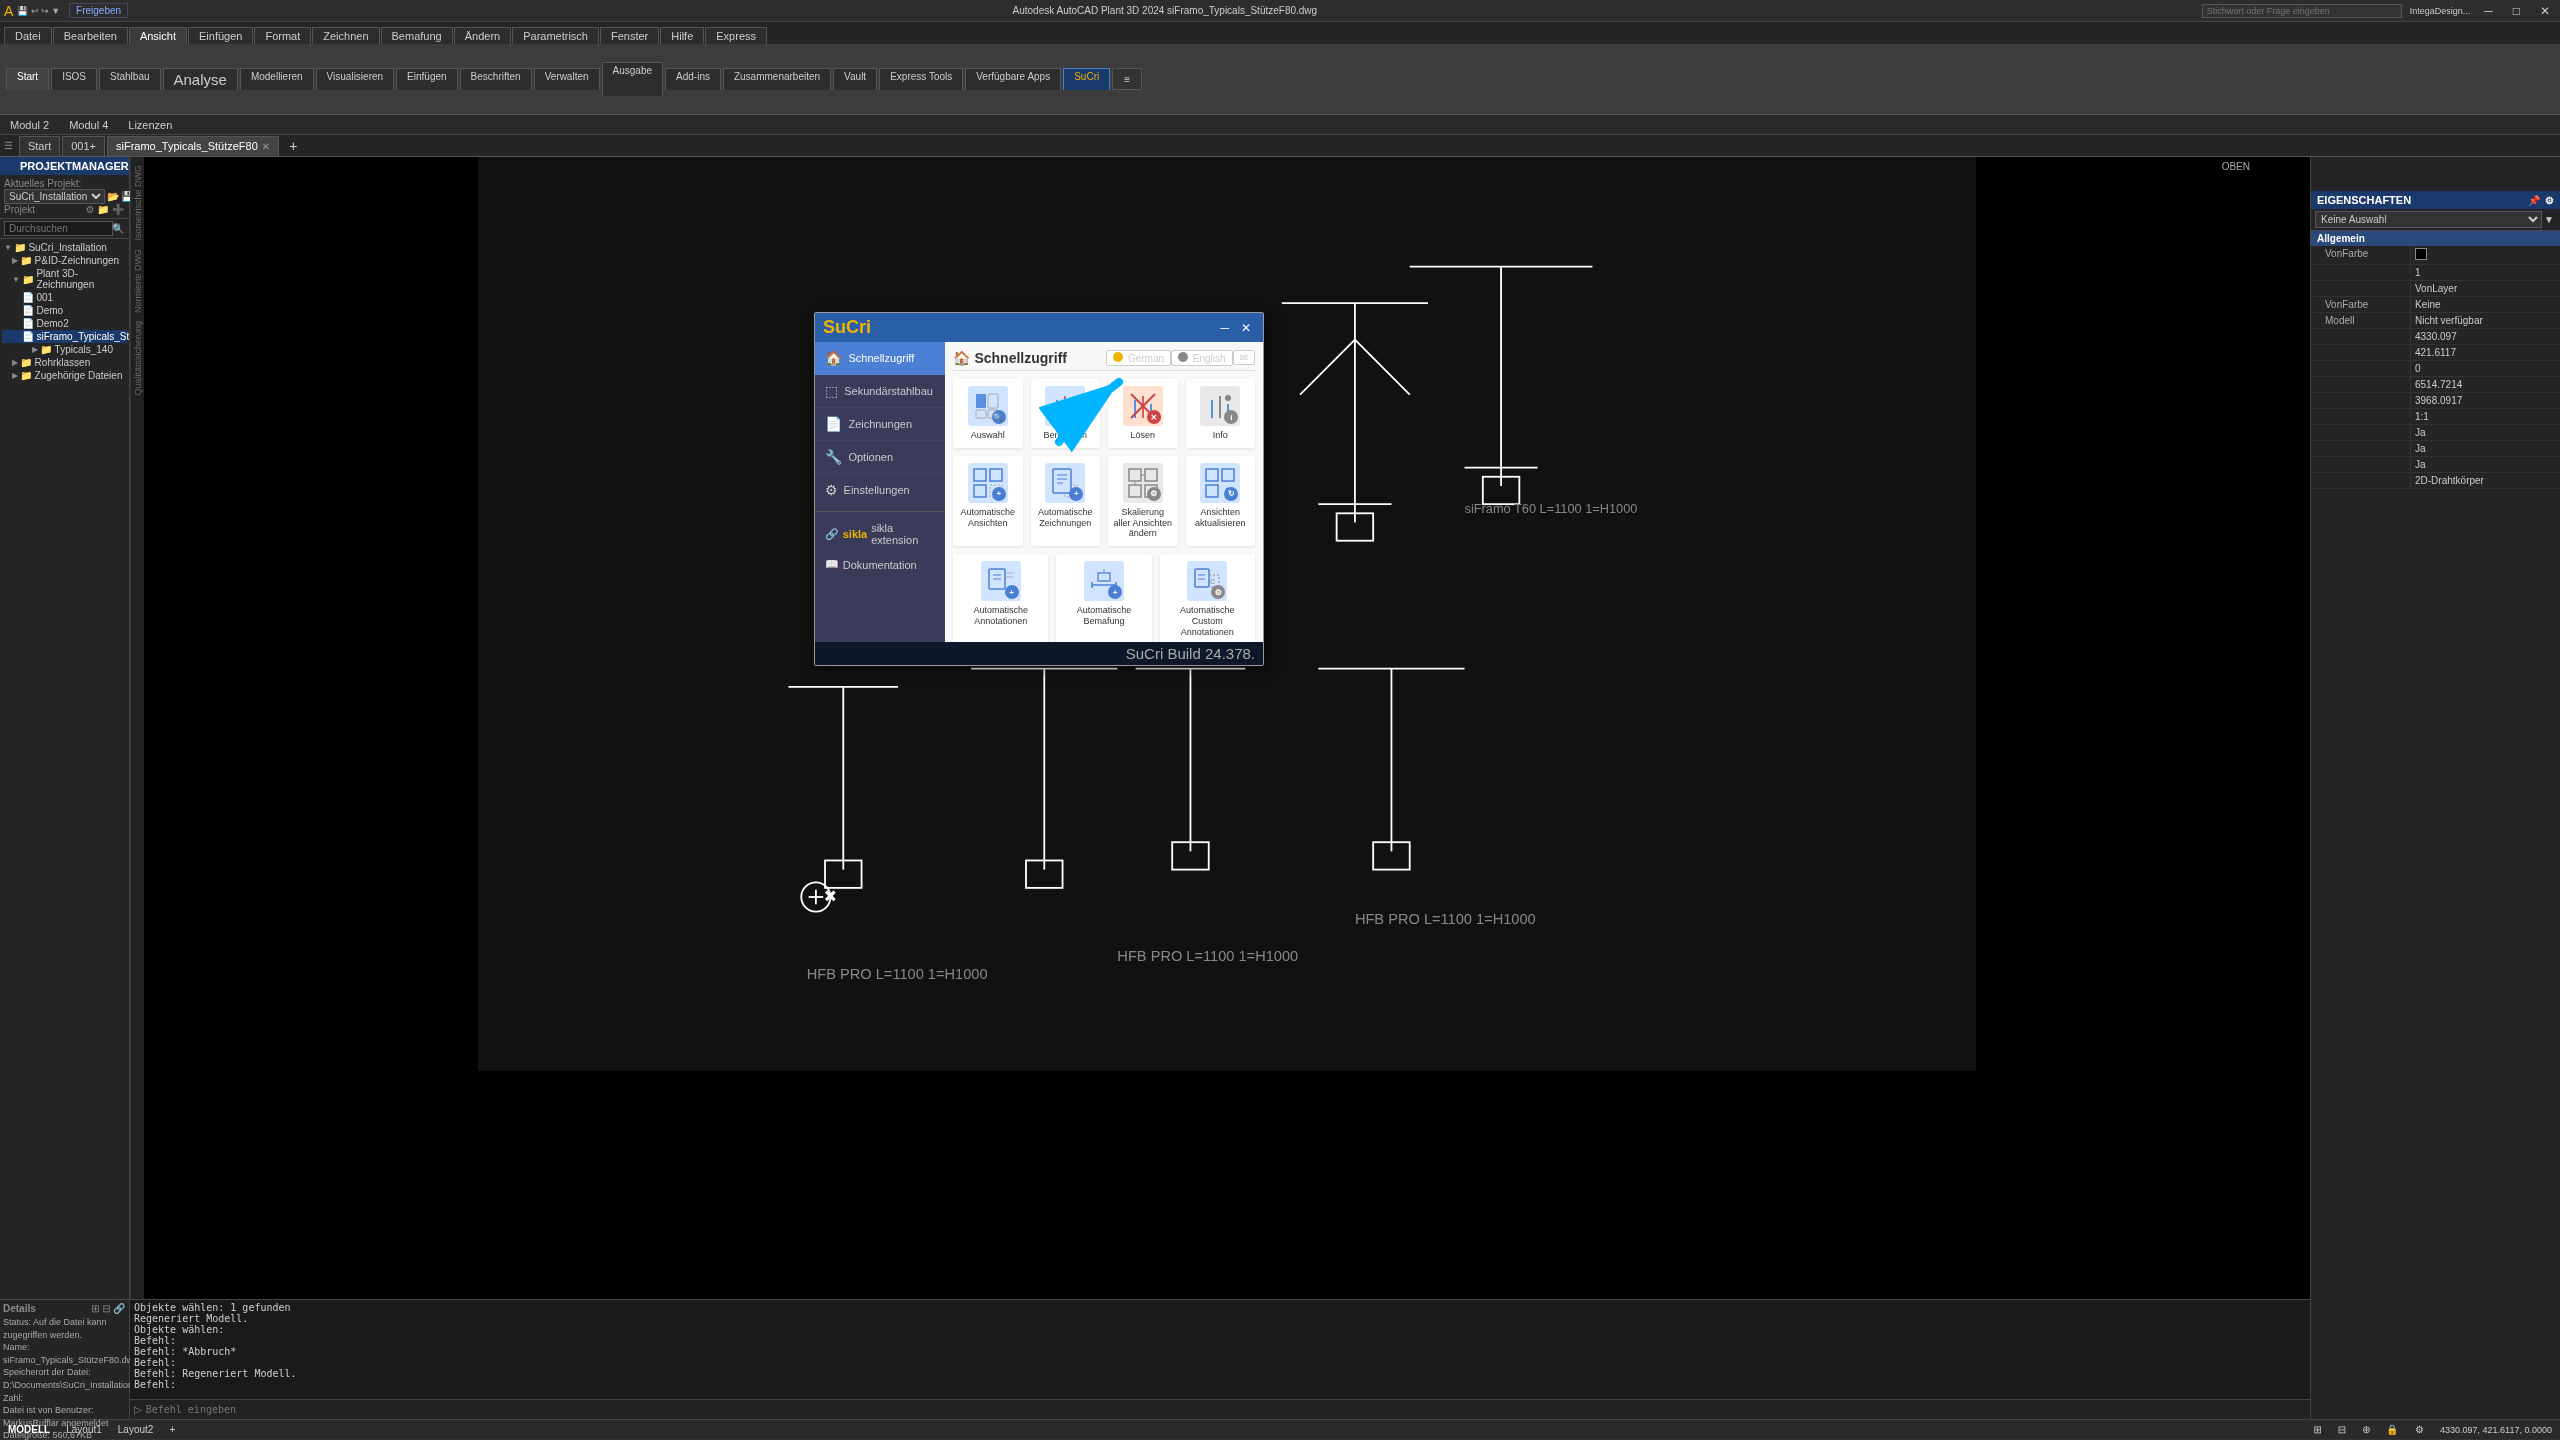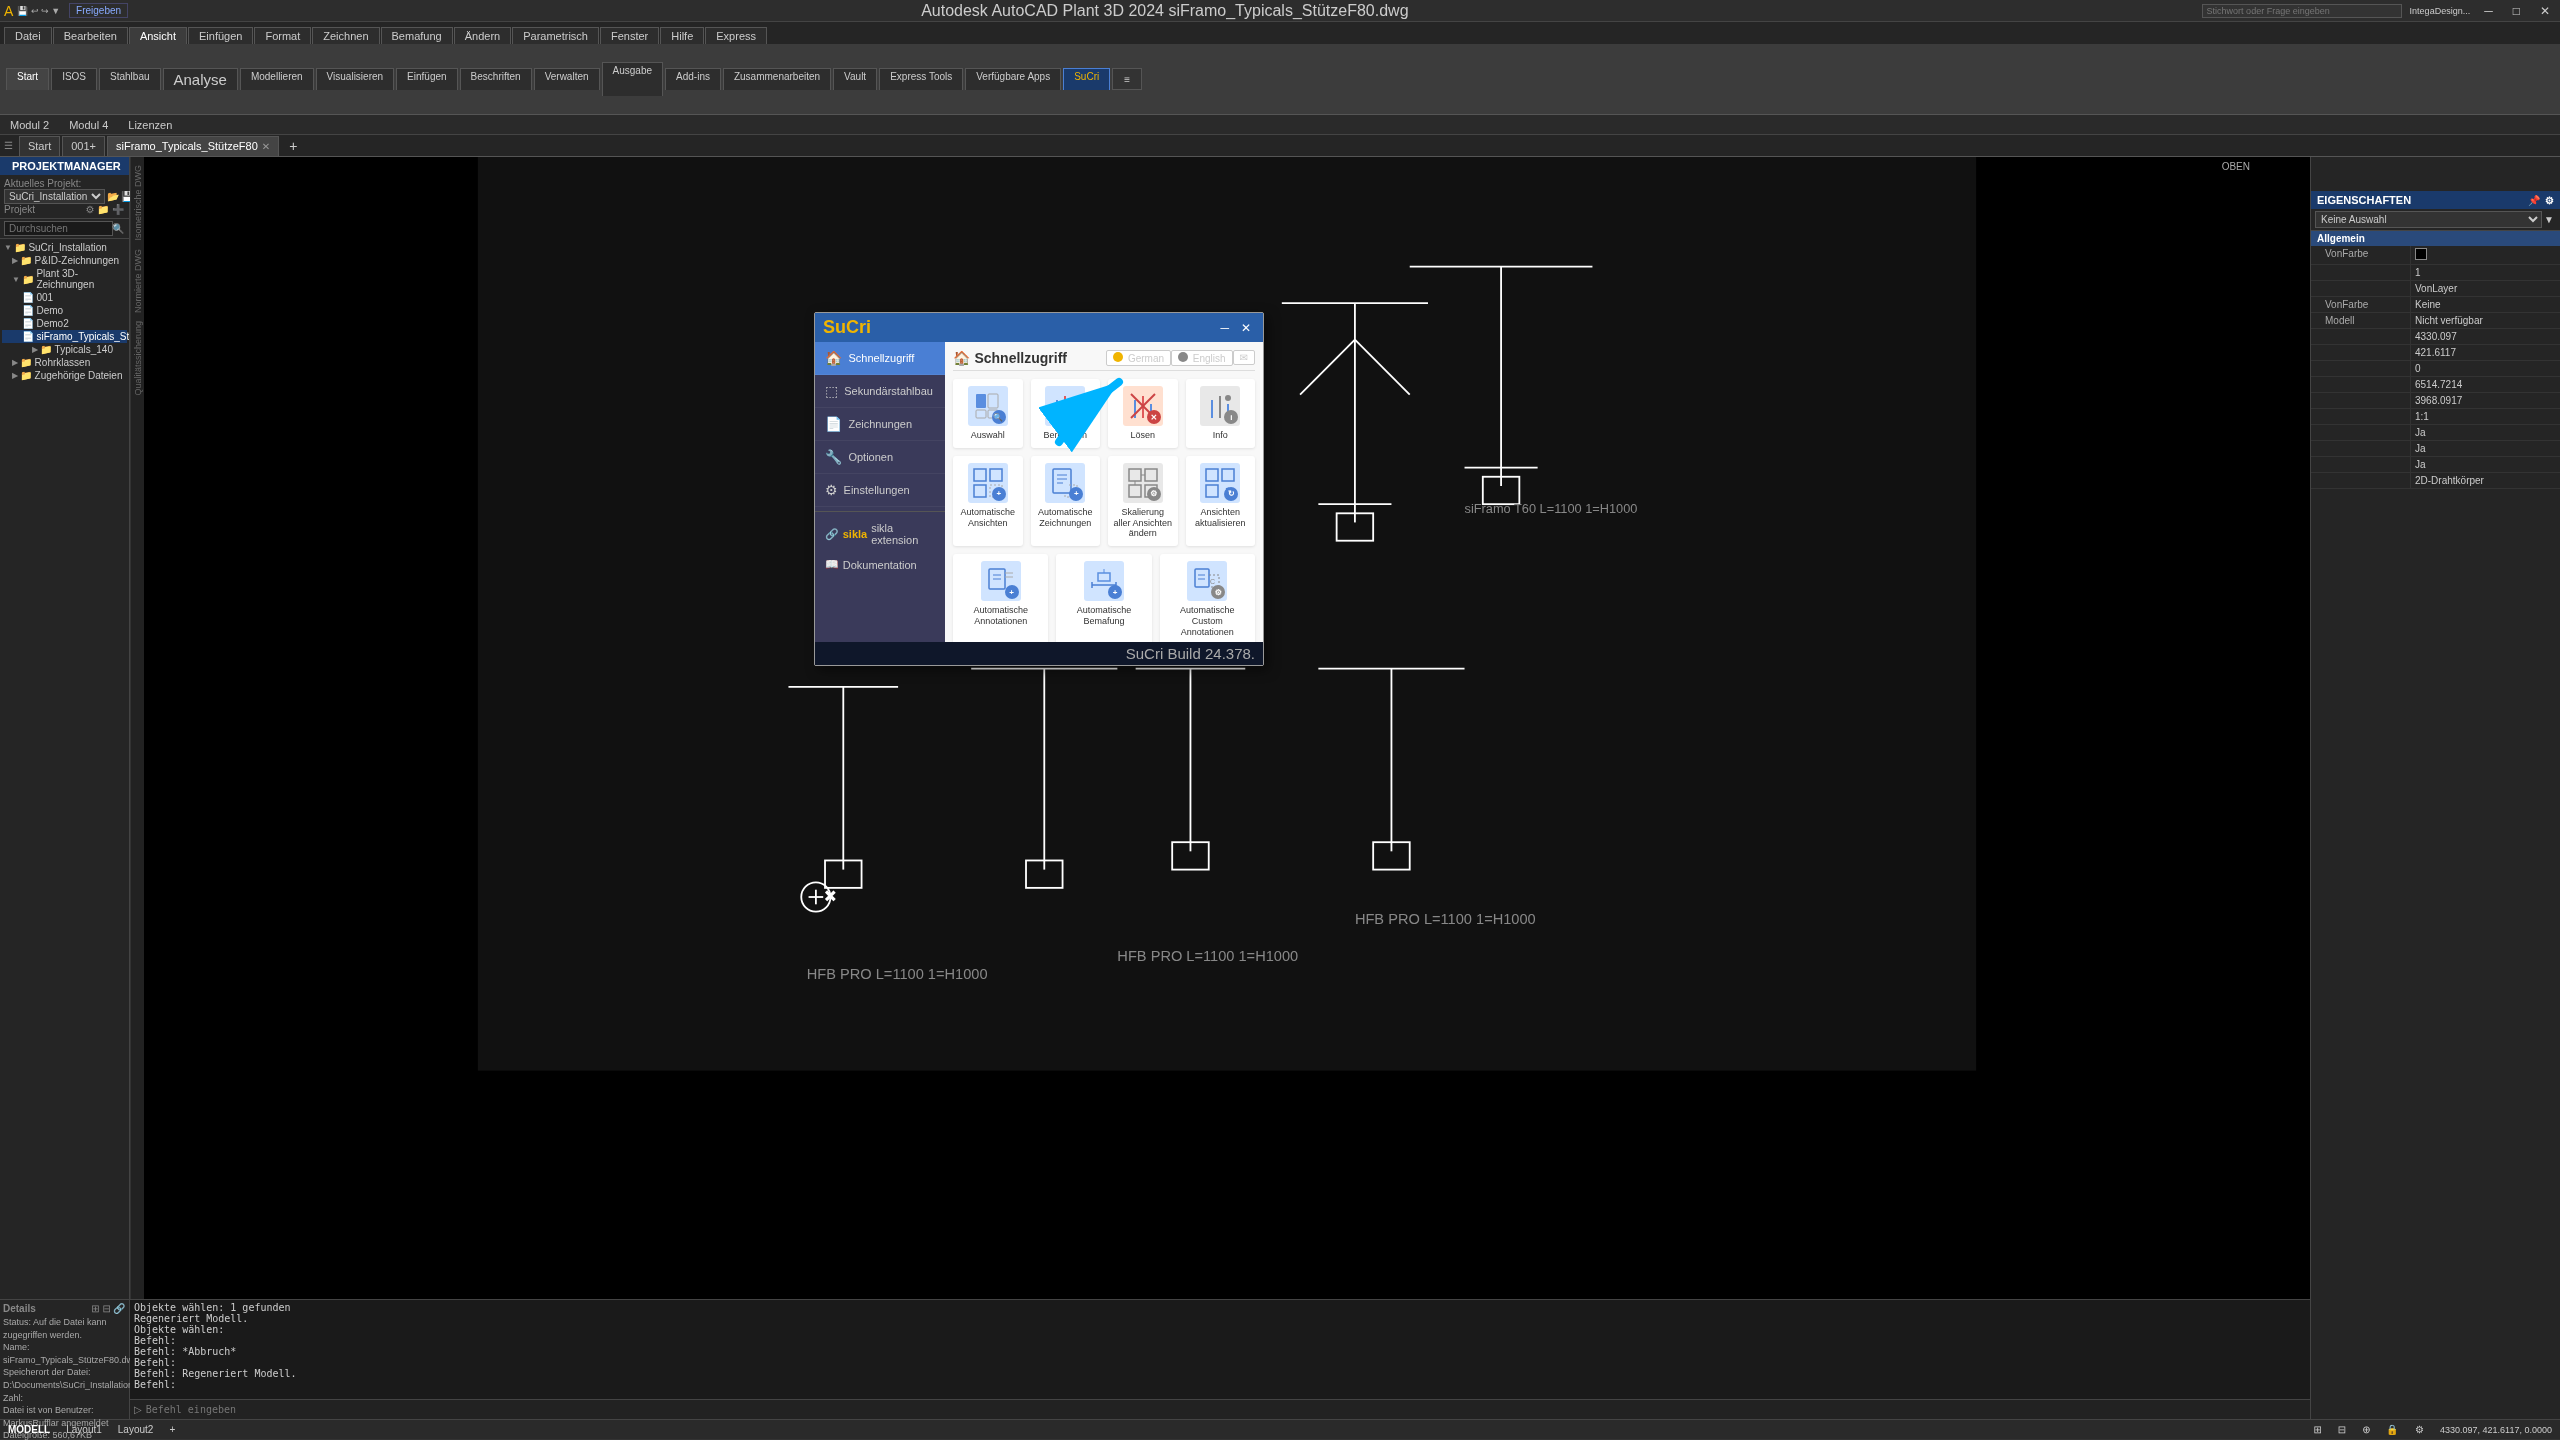--- a/index.html
+++ b/index.html
@@ -9,21 +9,21 @@
     #titlebar {
       height: 22px;
       background: #2d2d2d;
       display: flex;
       align-items: center;
       justify-content: space-between;
       padding: 0 4px;
       border-bottom: 1px solid #444;
     }
     #titlebar .title-left { display: flex; align-items: center; gap: 4px; }
-    #titlebar .title-center { font-size: 16px; color: #ccc; }
+    #titlebar .title-center { font-size: 10px; color: #ccc; }
     #titlebar .title-right { display: flex; gap: 8px; align-items: center; }
     #titlebar .win-btn { font-size: 12px; cursor: pointer; color: #ccc; padding: 0 6px; }
 
     
     #ribbon {
       background: #2d2d2d;
       border-bottom: 1px solid #555;
     }
     #ribbon-tabs {
       height: 22px;
@@ -105,21 +105,21 @@
     #left-panel {
       width: 130px;
       background: #252525;
       border-right: 1px solid #444;
       display: flex;
       flex-direction: column;
     }
     #proj-manager-header {
       background: #1a3a6b;
       color: #fff;
-      padding: 3px 12px;
+      padding: 3px 20px;
       font-size: 11px;
       font-weight: bold;
     }
     #proj-section { padding: 3px 4px; border-bottom: 1px solid #444; }
     .proj-label { font-size: 10px; color: #888; }
     #search-bar { display: flex; align-items: center; padding: 2px 4px; border-bottom: 1px solid #444; }
     #search-input {
       width: 100%;
       background: #1a1a1a;
       border: 1px solid #555;

